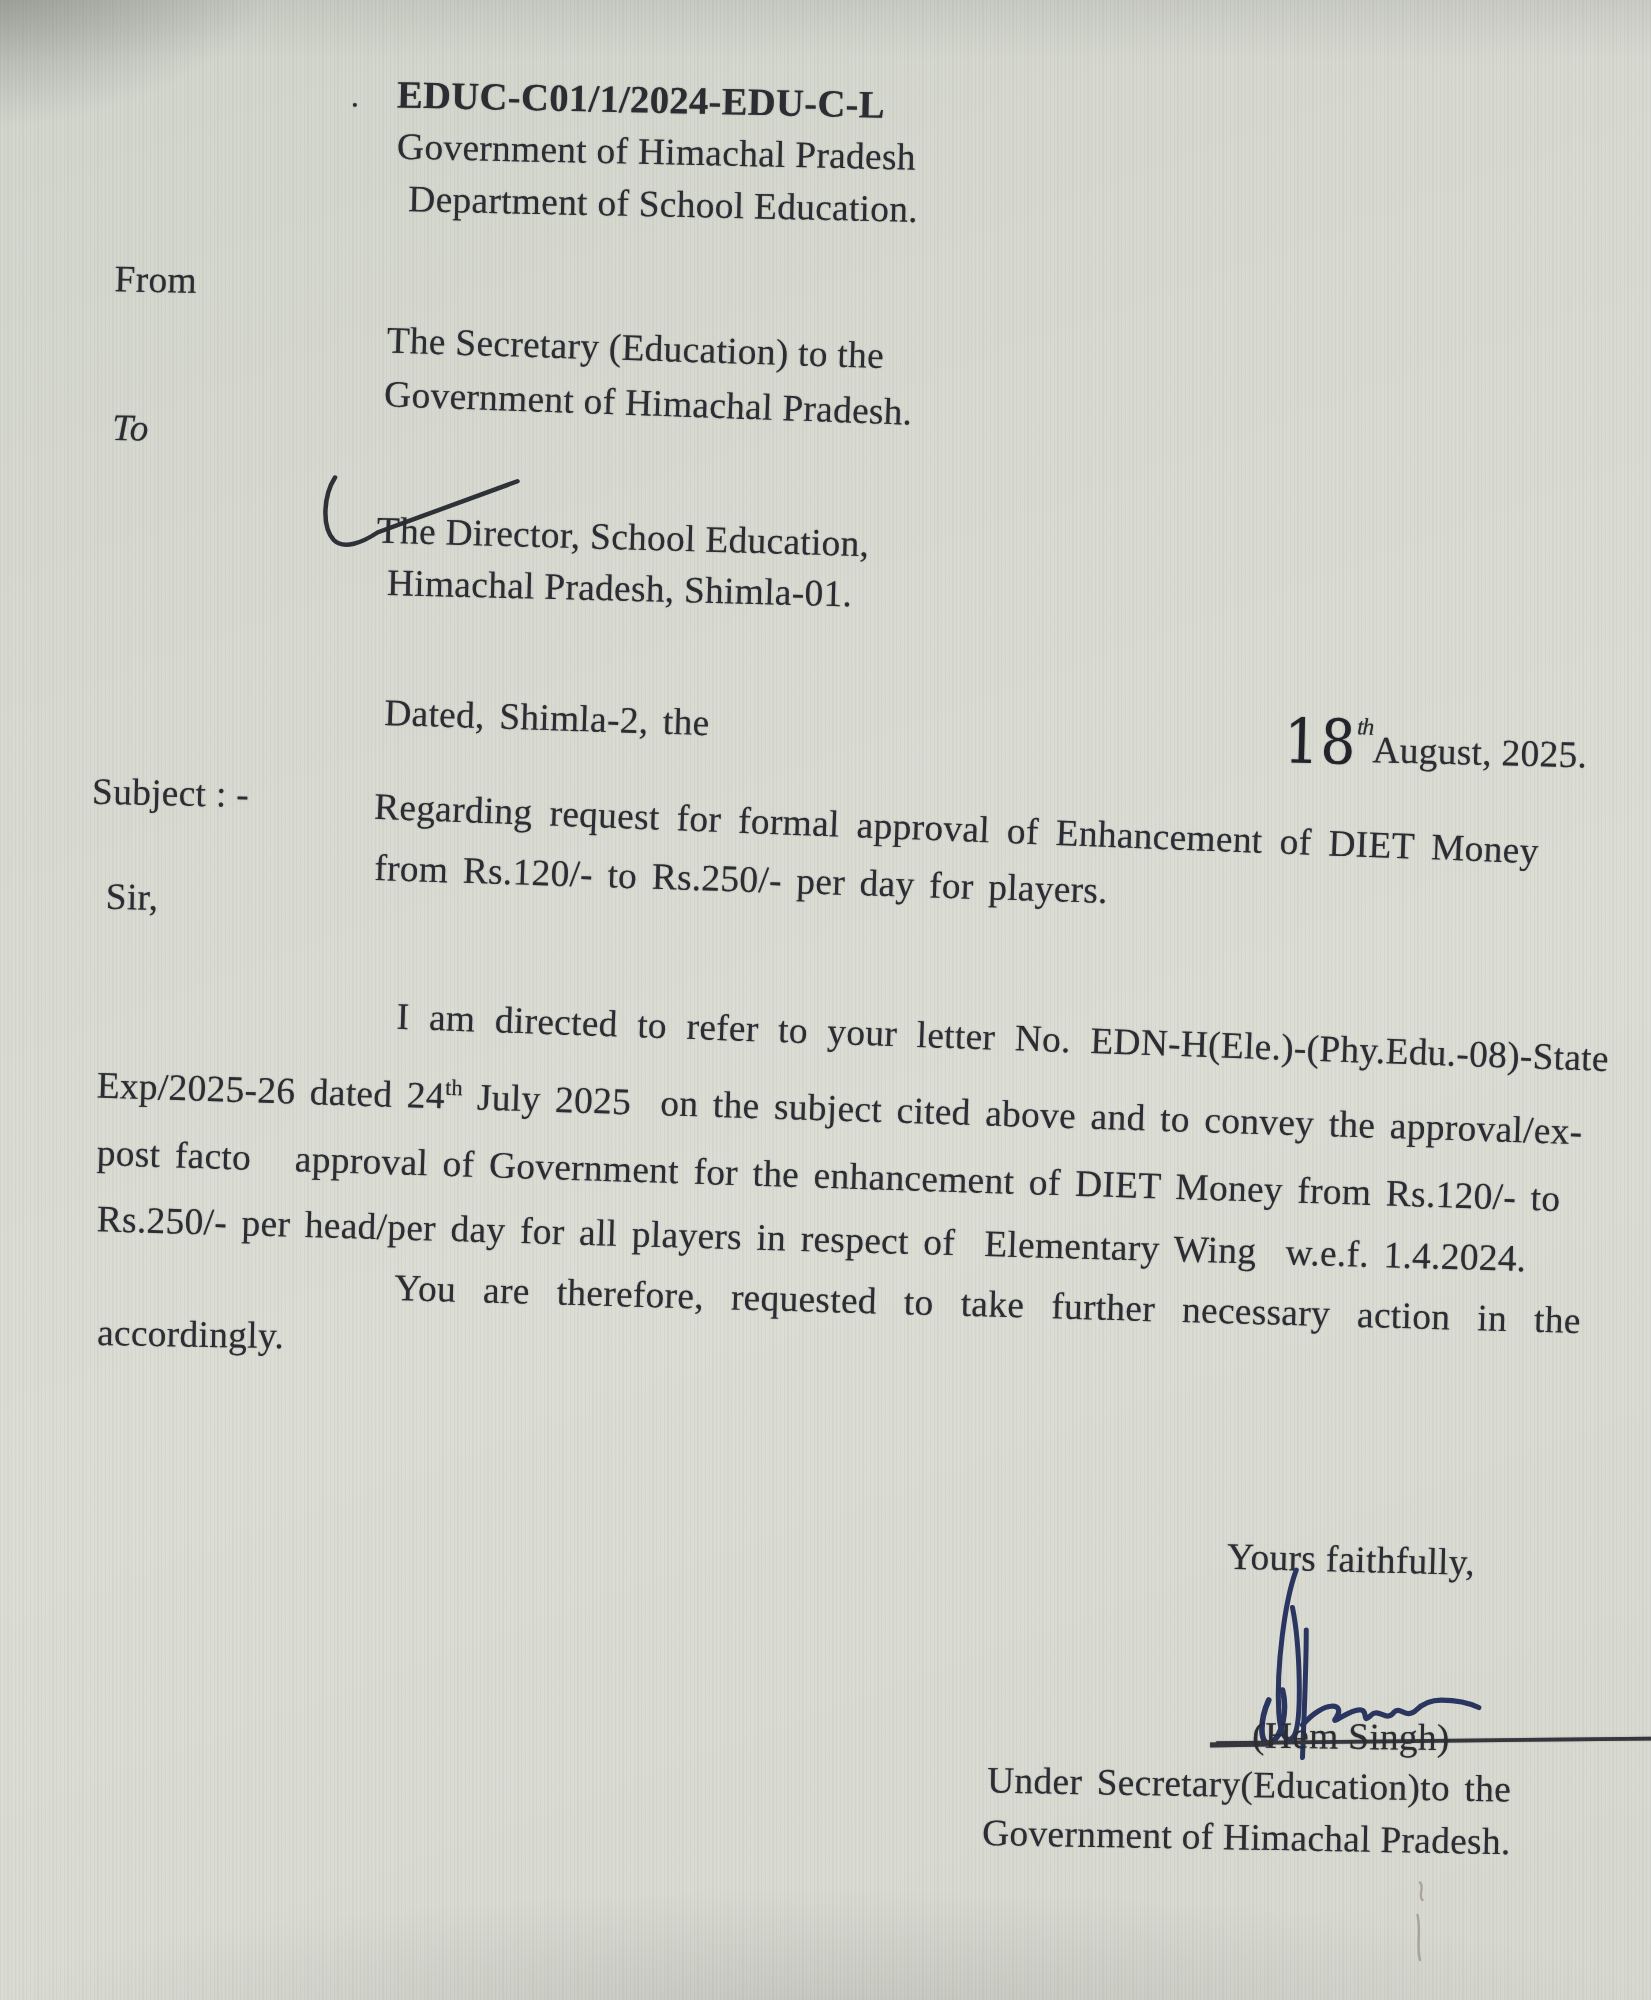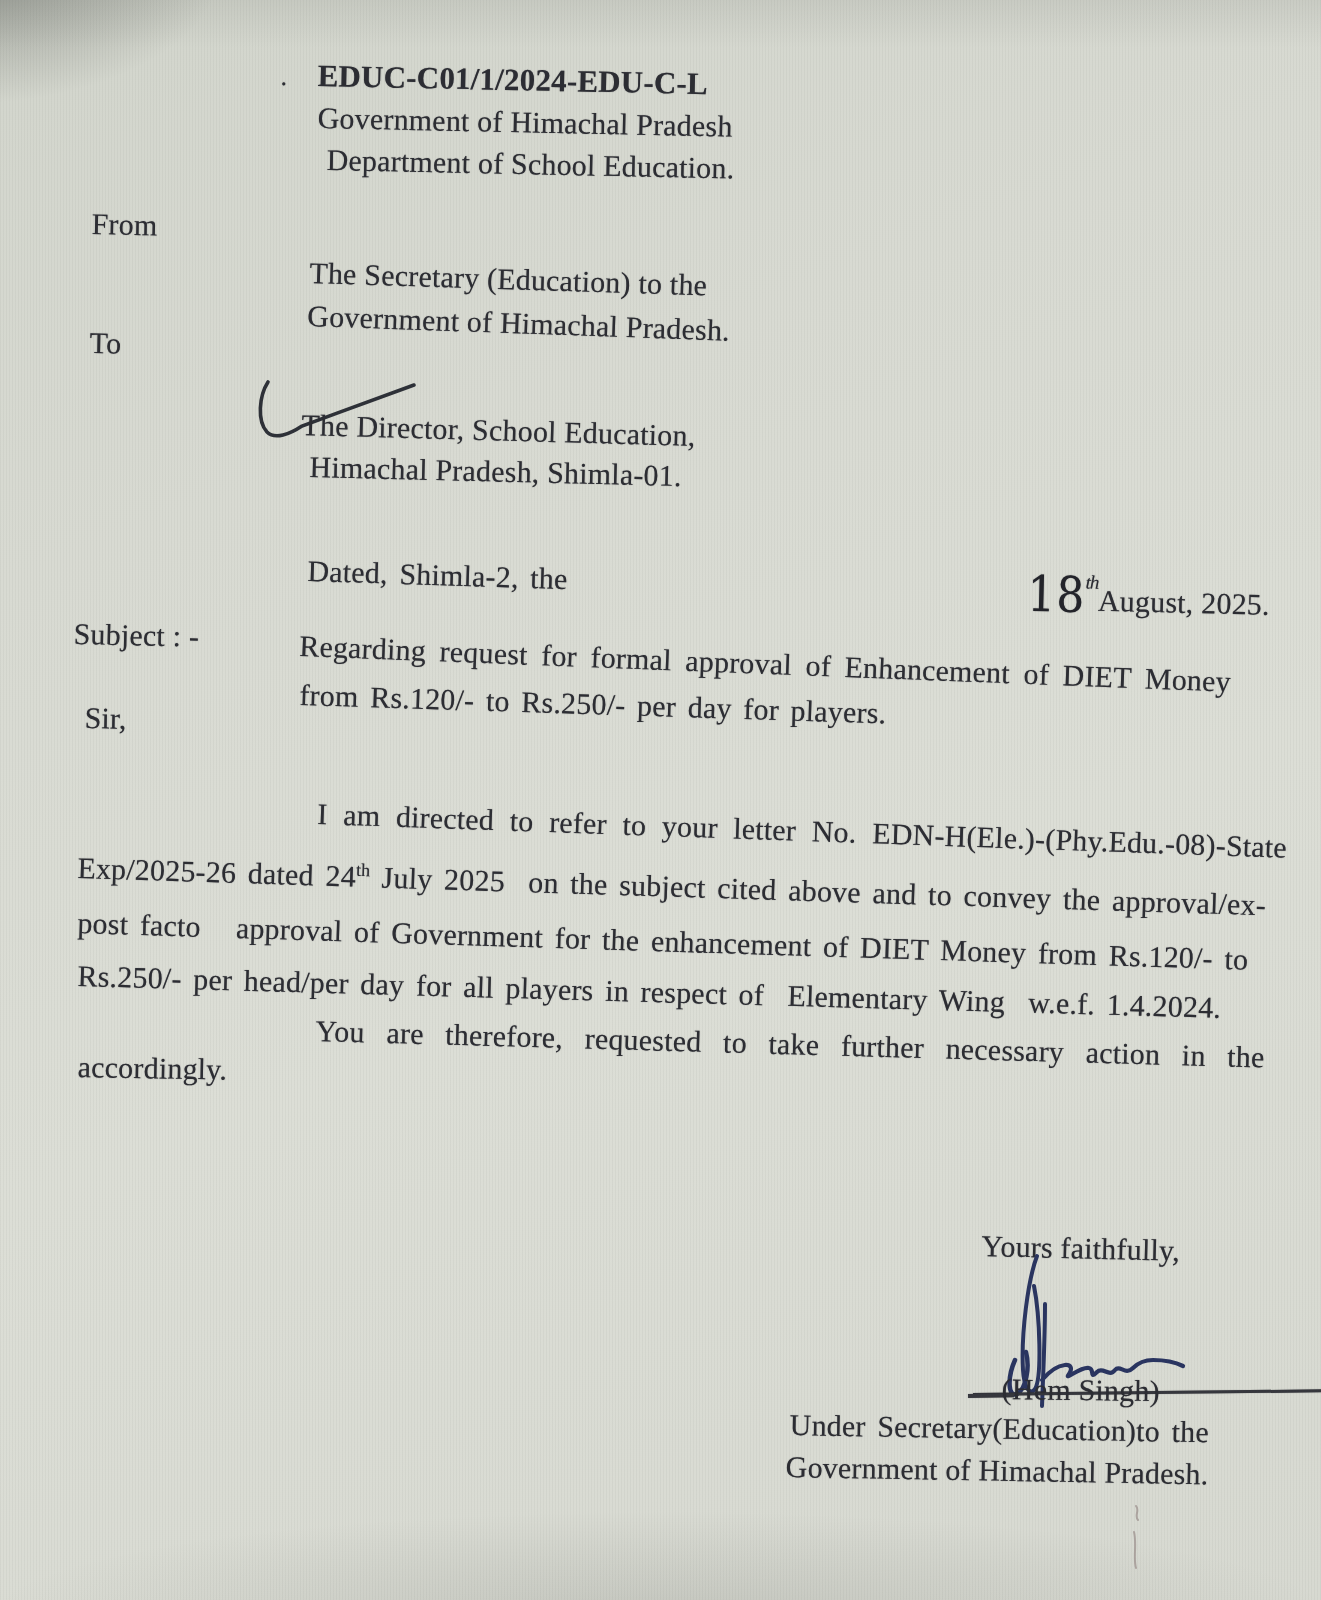--- a/index.html
+++ b/index.html
@@ -56,21 +56,21 @@
 
 <div class="t r12" style="left:281px;top:62px;font-size:26px;">.</div>
 <div class="t bold r12" style="left:318px;top:58px;font-size:31px;">EDUC-C01/1/2024-EDU-C-L</div>
 <div class="t r12" style="left:318px;top:101px;">Government of Himachal Pradesh</div>
 <div class="t r12" style="left:327px;top:143px;">Department of School Education.</div>
 
 <div class="t r12" style="left:92px;top:207px;">From</div>
 <div class="t r18" style="left:310px;top:256px;">The Secretary (Education) to the</div>
 <div class="t r20" style="left:308px;top:299px;">Government of Himachal Pradesh.</div>
 
-<div class="t r10" style="left:90px;top:326px;">To</div>
+<div class="t r10" style="left:90px;top:326px;font-style:italic;">To</div>
 
 <svg style="left:252px;top:376px;" width="168" height="70" viewBox="0 0 168 70">
   <path d="M 16 6 C 7 20, 5 45, 15 56 C 23 64, 38 58, 50 50 C 88 36, 132 20, 162 9" fill="none" stroke="#2e3138" stroke-width="3.6" stroke-linecap="round"></path>
 </svg>
 
 <div class="t r16" style="left:302px;top:408px;">The Director, School Education,</div>
 <div class="t r14" style="left:310px;top:450px;">Himachal Pradesh, Shimla-01.</div>
 
 <div class="t r18 ws4" style="left:308px;top:554px;">Dated, Shimla-2, the</div>
 <div class="t r14" style="left:1028px;top:568px;"><span class="handnum">18</span><span class="handsup">th</span><span>August, 2025.</span></div>

